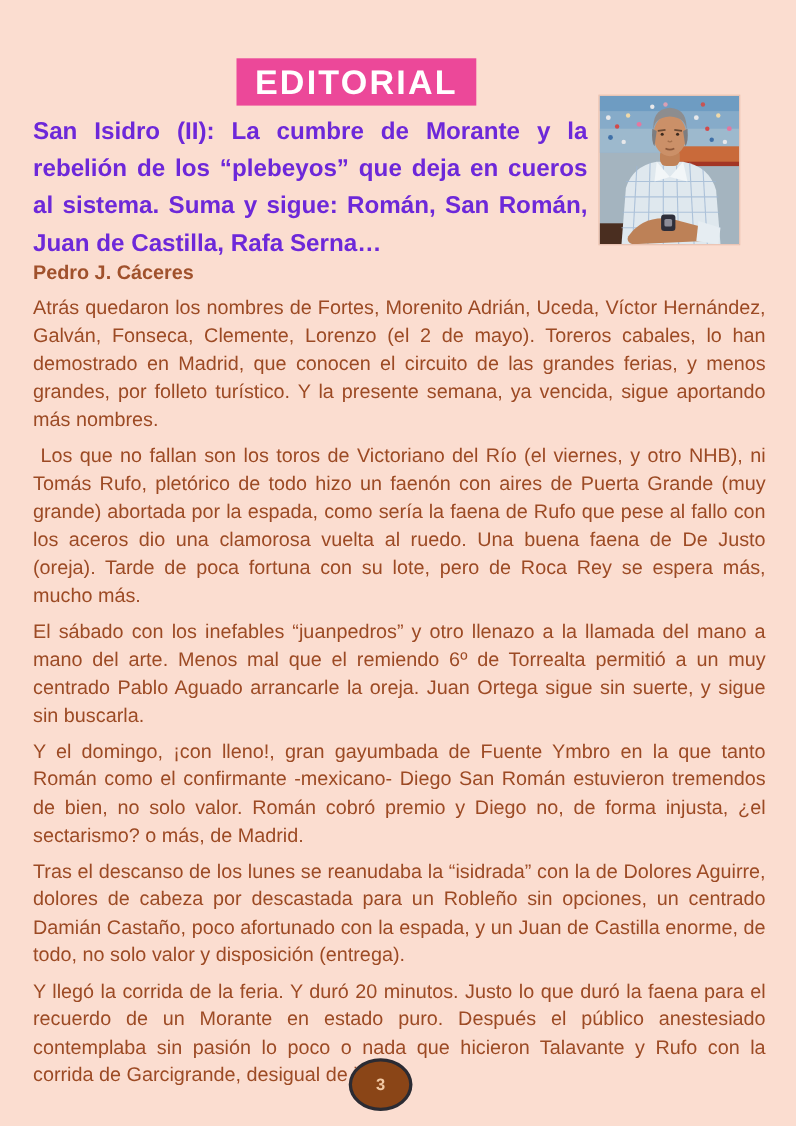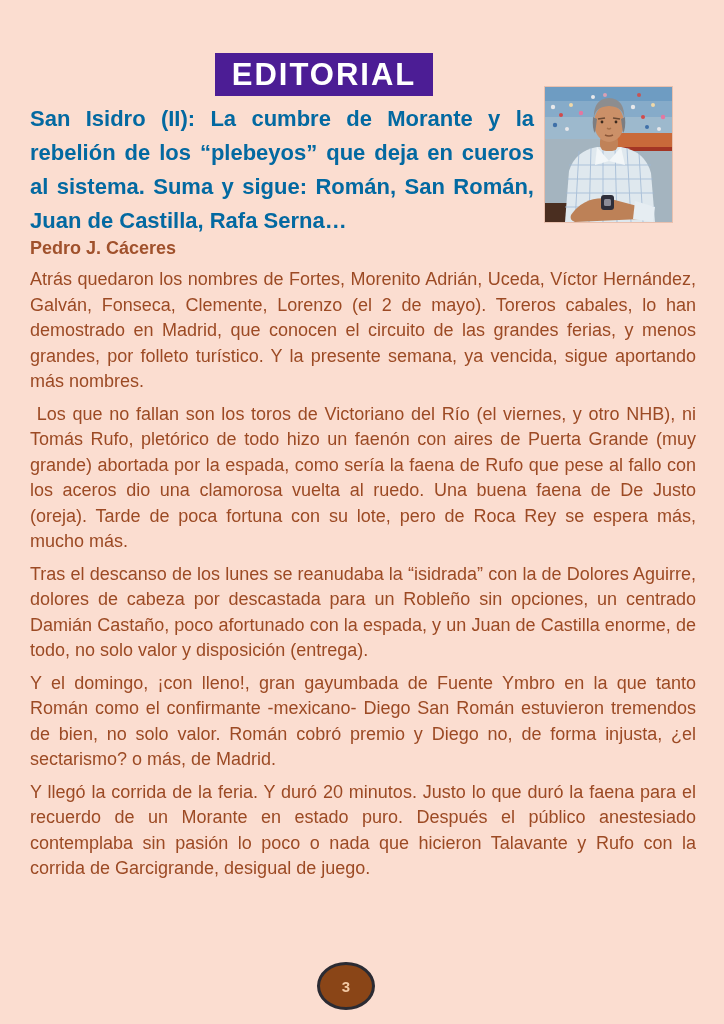--- a/index.html
+++ b/index.html
@@ -13,21 +13,21 @@
     background: #fbddd0;
     font-family: "Liberation Sans", sans-serif;
     overflow: hidden;
   }
   .title-box {
     position: absolute;
     left: 215px;
     top: 53px;
     width: 218px;
     height: 43px;
-    background: #4c1d95;
+    background: #ec4899;
     color: #ffffff;
     display: flex;
     align-items: center;
     justify-content: center;
     font-size: 31px;
     font-weight: bold;
     letter-spacing: 2px;
   }
   .photo-frame {
     position: absolute;
@@ -36,21 +36,21 @@
     width: 127px;
     height: 135px;
     outline: 1px solid #e9c0ae;
   }
   .photo-frame svg { display: block; }
   .headline {
     position: absolute;
     left: 30px;
     top: 102px;
     width: 504px;
-    color: #0369a1;
+    color: #6d28d9;
     font-size: 22px;
     font-weight: bold;
     line-height: 34px;
     text-align: justify;
   }
   .author {
     position: absolute;
     left: 30px;
     top: 238px;
     color: #a0512c;
@@ -169,20 +169,21 @@
   </svg>
 </div>
 
 <div class="headline">San Isidro (II):  La cumbre de Morante y la rebelión de los “plebeyos” que deja en cueros al sistema. Suma y sigue: Román, San Román, Juan de Castilla, Rafa Serna…</div>
 
 <div class="author">Pedro J. Cáceres</div>
 
 <div class="body-text">
   <p>Atrás quedaron los nombres de Fortes, Morenito Adrián, Uceda, Víctor Hernández, Galván, Fonseca, Clemente, Lorenzo (el 2 de mayo). Toreros cabales, lo han demostrado en Madrid, que conocen el circuito de las grandes ferias, y menos grandes, por folleto turístico. Y la presente semana, ya vencida, sigue aportando más nombres.</p>
   <p>&nbsp;Los que no fallan son los toros de Victoriano del Río (el viernes, y otro NHB), ni Tomás Rufo, pletórico de todo hizo un faenón con aires de Puerta Grande (muy grande) abortada por la espada, como sería la faena de Rufo que pese al fallo con los aceros dio una clamorosa vuelta al ruedo. Una buena faena de De Justo (oreja). Tarde de poca fortuna con su lote, pero de Roca Rey se espera más, mucho más.</p>
+  <p>El sábado con los inefables “juanpedros” y otro llenazo a la llamada del mano a mano del arte. Menos mal que el remiendo 6º de Torrealta permitió a un muy centrado Pablo Aguado arrancarle la oreja. Juan Ortega sigue sin suerte, y sigue sin buscarla.</p>
+  <p>Y el domingo, ¡con lleno!, gran gayumbada de Fuente Ymbro en la que tanto Román como el confirmante -mexicano- Diego San Román estuvieron tremendos de bien, no solo valor. Román cobró premio y Diego no, de forma injusta, ¿el sectarismo? o más, de Madrid.</p>
   <p>Tras el descanso de los lunes se reanudaba la “isidrada” con la de Dolores Aguirre, dolores de cabeza por descastada para un Robleño sin opciones, un centrado Damián Castaño, poco afortunado con la espada, y un Juan de Castilla enorme, de todo, no solo valor y disposición (entrega).</p>
-  <p>Y el domingo, ¡con lleno!, gran gayumbada de Fuente Ymbro en la que tanto Román como el confirmante -mexicano- Diego San Román estuvieron tremendos de bien, no solo valor. Román cobró premio y Diego no, de forma injusta, ¿el sectarismo? o más, de Madrid.</p>
   <p>Y llegó la corrida de la feria. Y duró 20 minutos. Justo lo que duró la faena para el recuerdo de un Morante en estado puro. Después el público anestesiado contemplaba sin pasión lo poco o nada que hicieron Talavante y Rufo con la corrida de Garcigrande, desigual de juego.</p>
 </div>
 
 <div class="page-badge">
   <span>3</span>
 </div>
 
 </body></html>

